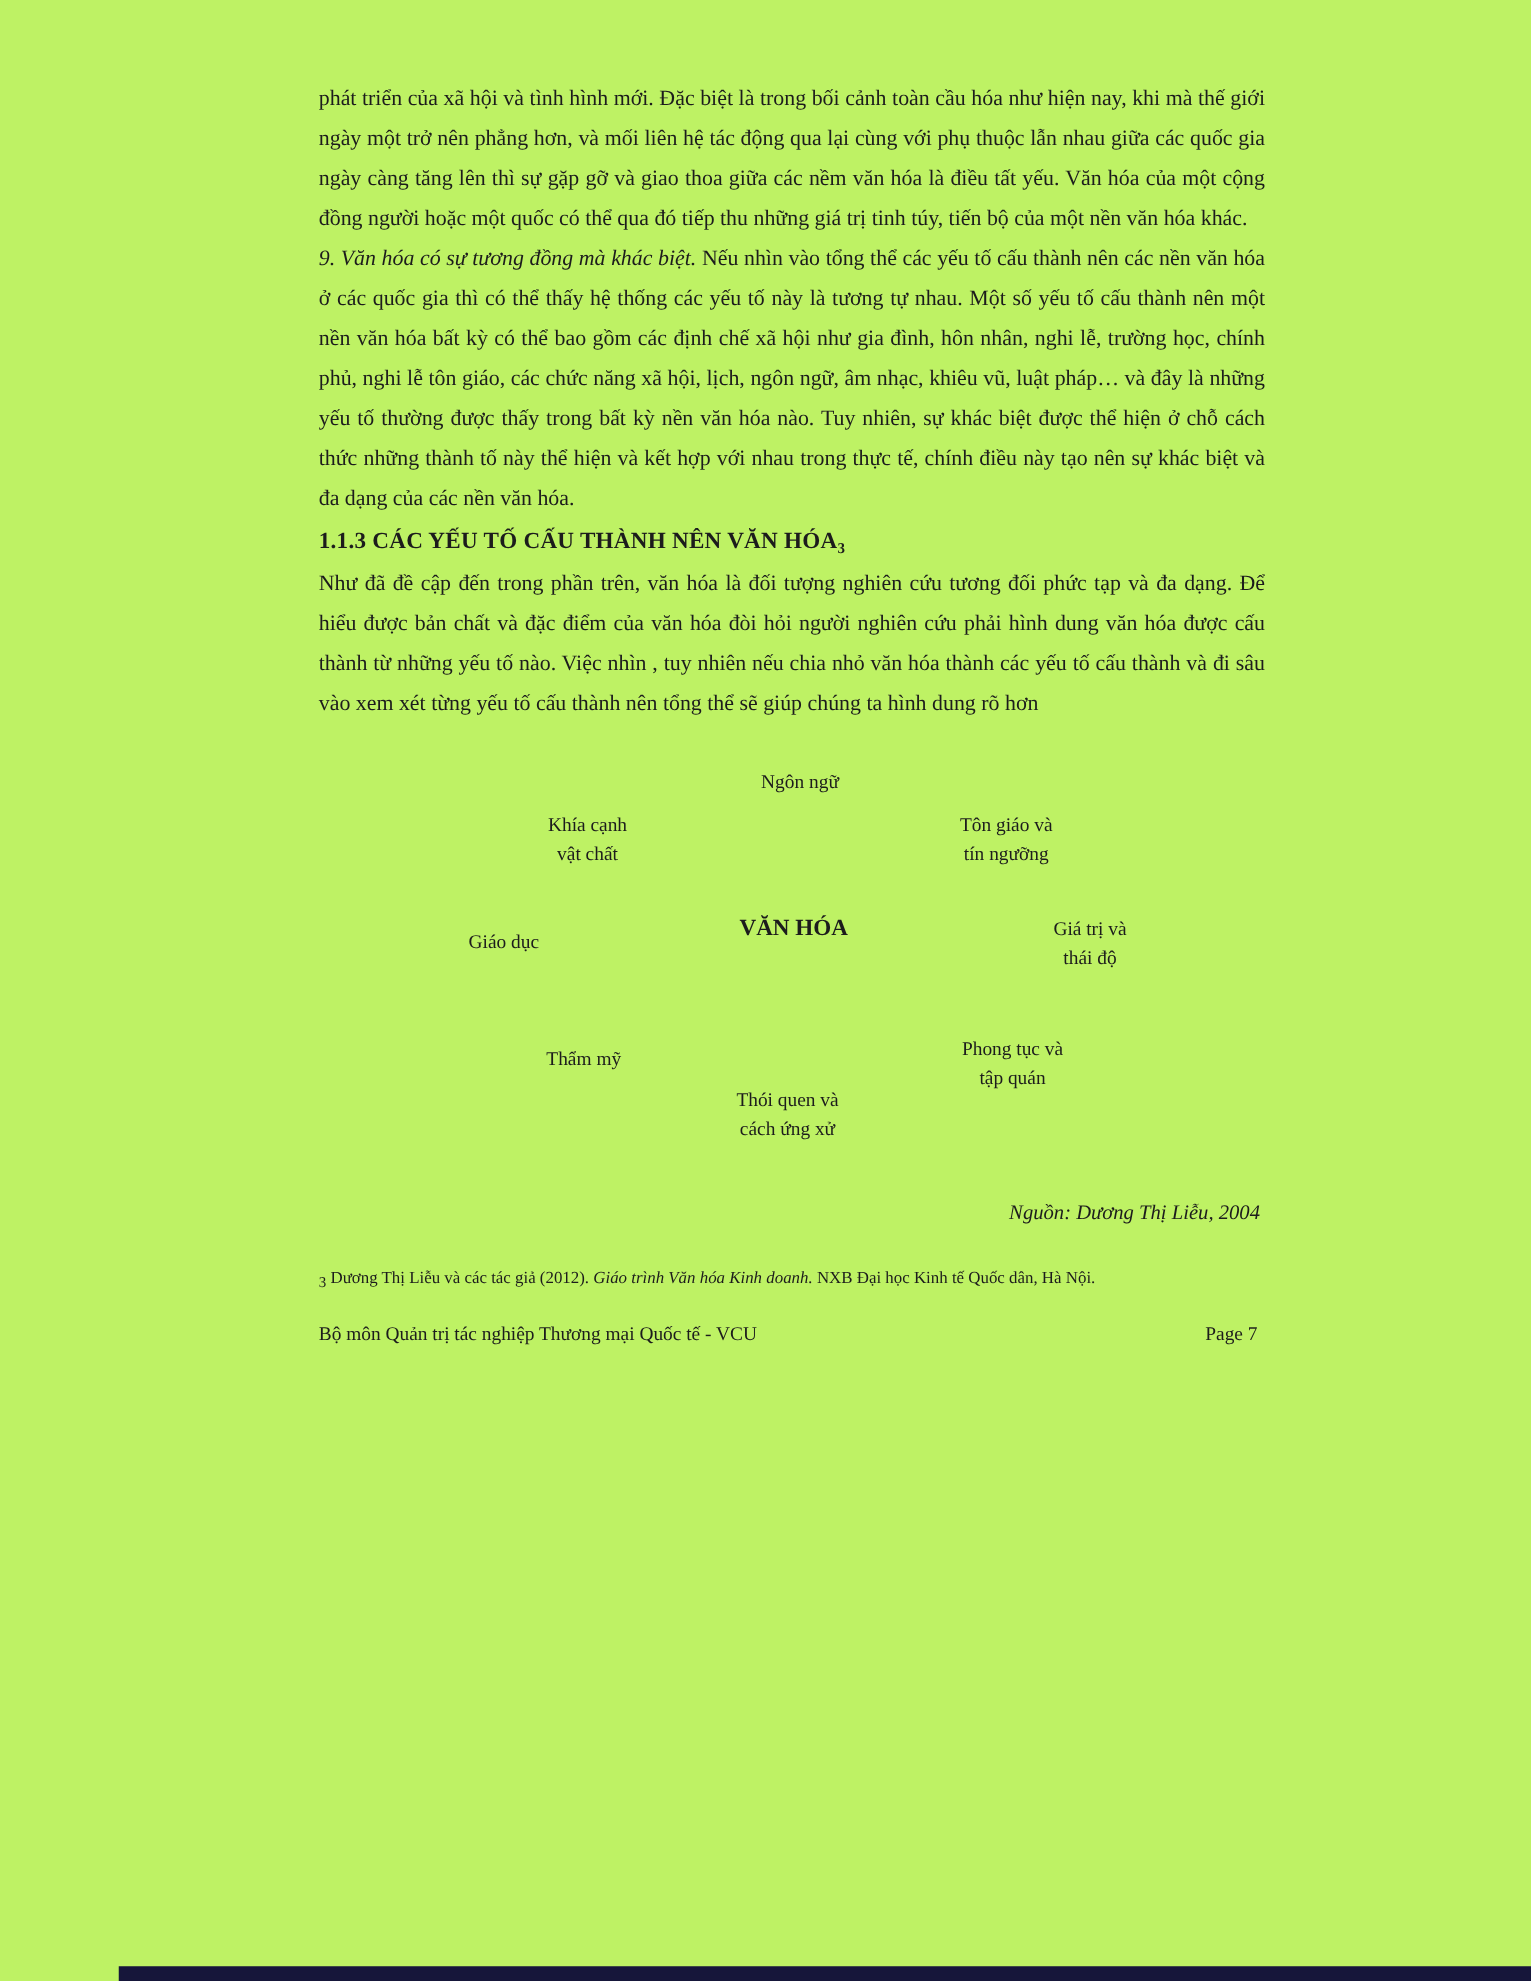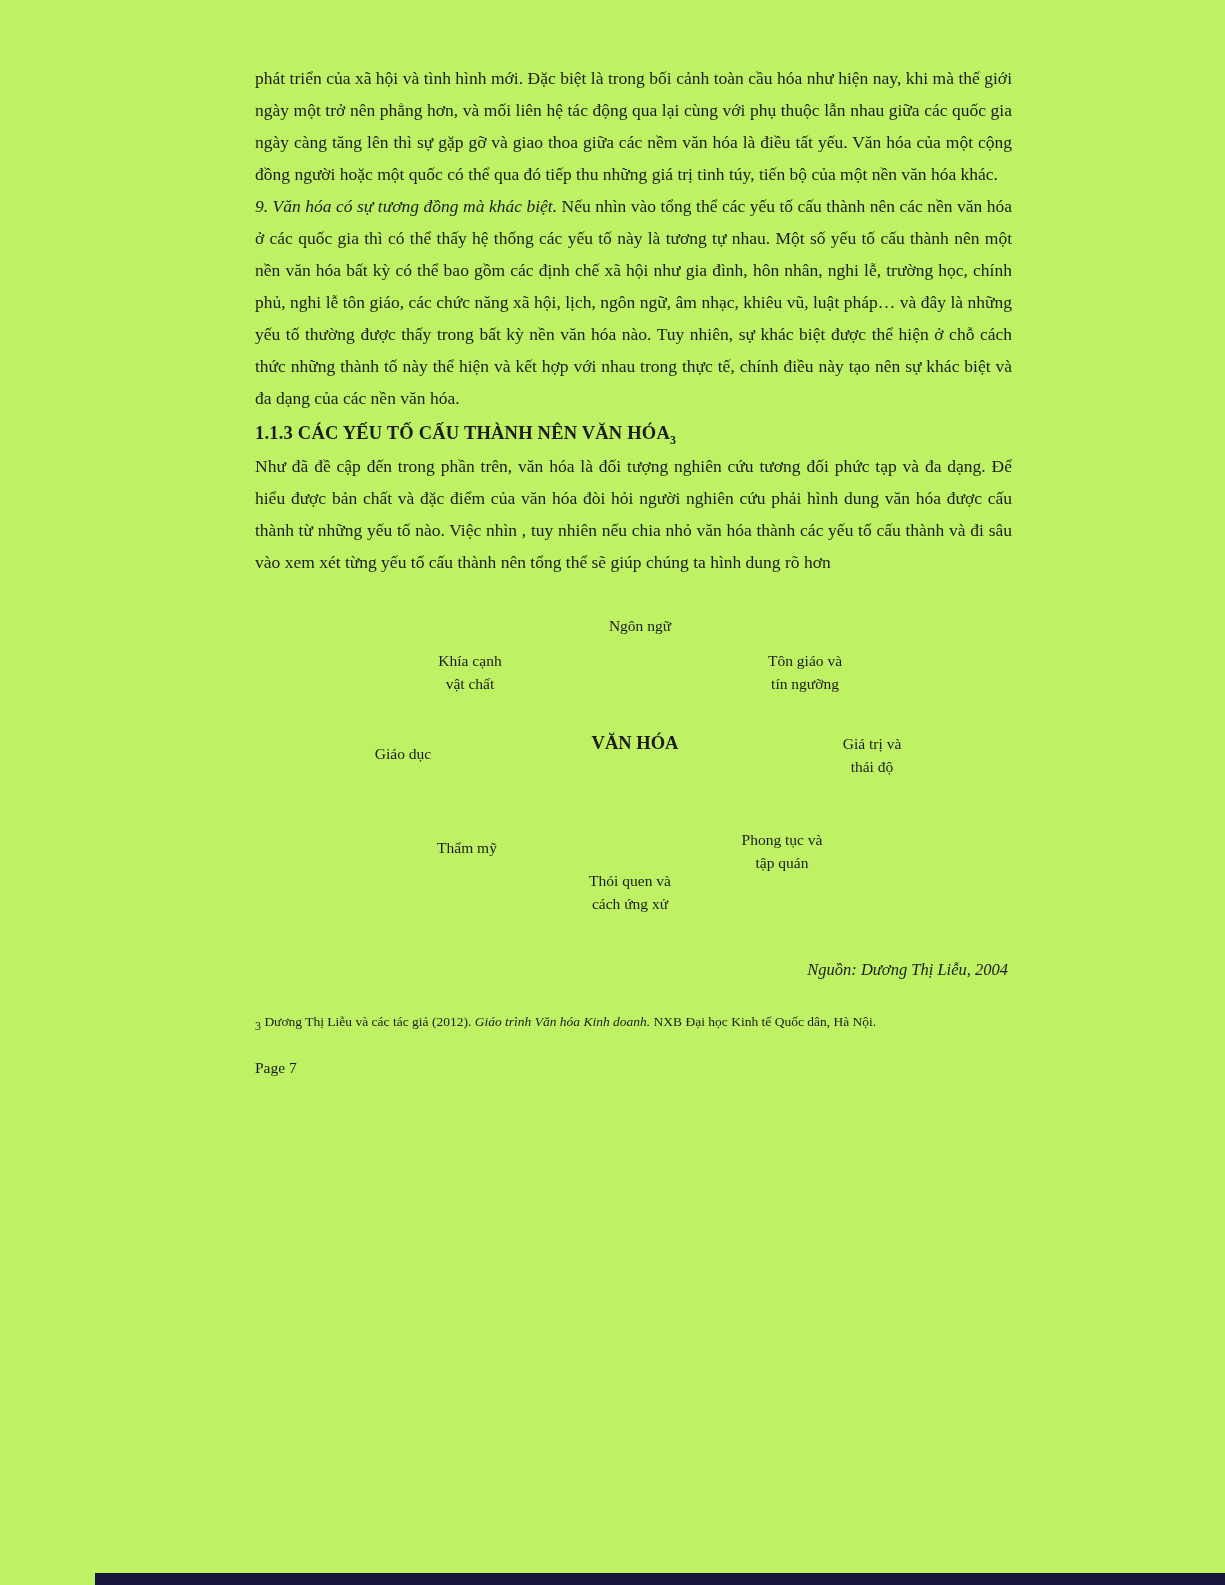--- a/index.html
+++ b/index.html
@@ -57,21 +57,21 @@
     font-size: 18.5px;
     white-space: nowrap;
   }
   .node-language    { left: 385px; top: 8px; }
   .node-material    { left: 215px; top: 43px; }
   .node-religion    { left: 550px; top: 43px; }
   .node-education   { left: 148px; top: 136px; }
   .node-center      { left: 380px; top: 126px; }
   .node-values      { left: 617px; top: 126px; }
   .node-aesthetics  { left: 212px; top: 230px; }
-  .node-customs     { left: 527px; top: 222px; }
+  .node-customs     { left: 555px; top: 222px; }
   .node-habits      { left: 375px; top: 263px; }
   .source-line {
     font-style: italic;
     text-align: right;
     font-size: 16.5px;
     line-height: 24px;
     margin-top: 40px;
     padding-right: 4px;
   }
   .footnote {
@@ -127,19 +127,20 @@
 tập quán</div>
       <div class="diagram-node node-habits">Thói quen và
 cách ứng xử</div>
     </div>
 
     <p class="source-line">Nguồn: Dương Thị Liễu, 2004</p>
 
     <p class="footnote"><span class="fn-ref">3</span><span> Dương Thị Liễu và các tác giả (2012). </span><span class="italic">Giáo trình Văn hóa Kinh doanh.</span><span> NXB Đại học Kinh tế Quốc dân, Hà Nội.</span></p>
 
     <div class="footer-row">
+      <span>Bộ môn Quản trị tác nghiệp Thương mại Quốc tế - VCU</span>
       <span>Page 7</span>
     </div>
 
   </div>
 
   <div class="bottom-bar" style="background: rgb(22, 22, 58);"></div>
 </div>
 
 </body></html>

